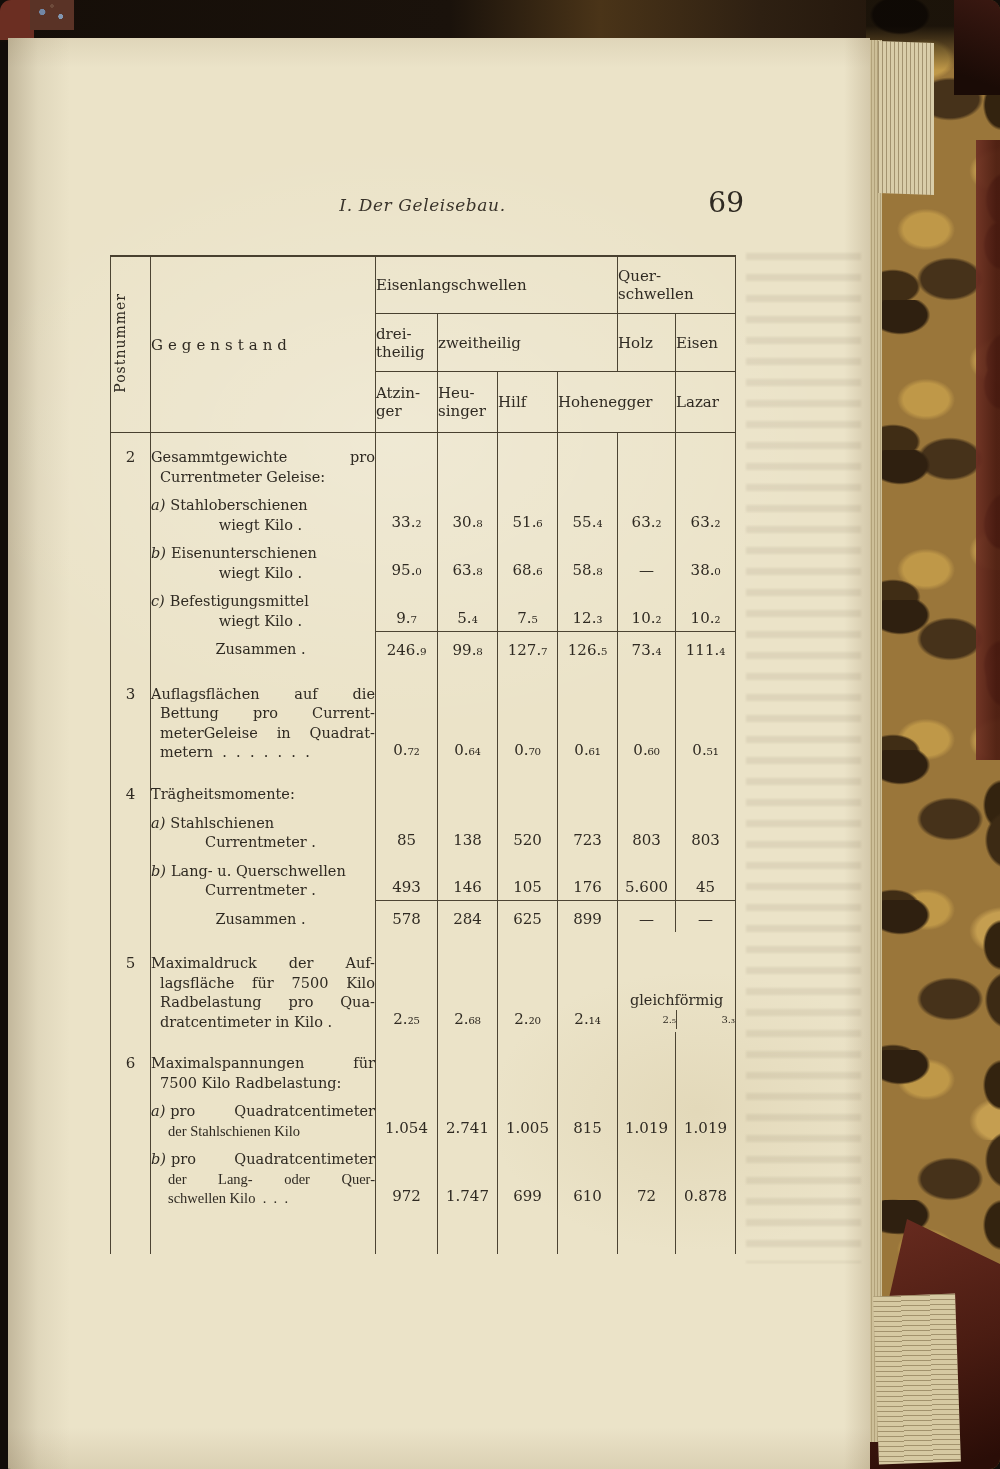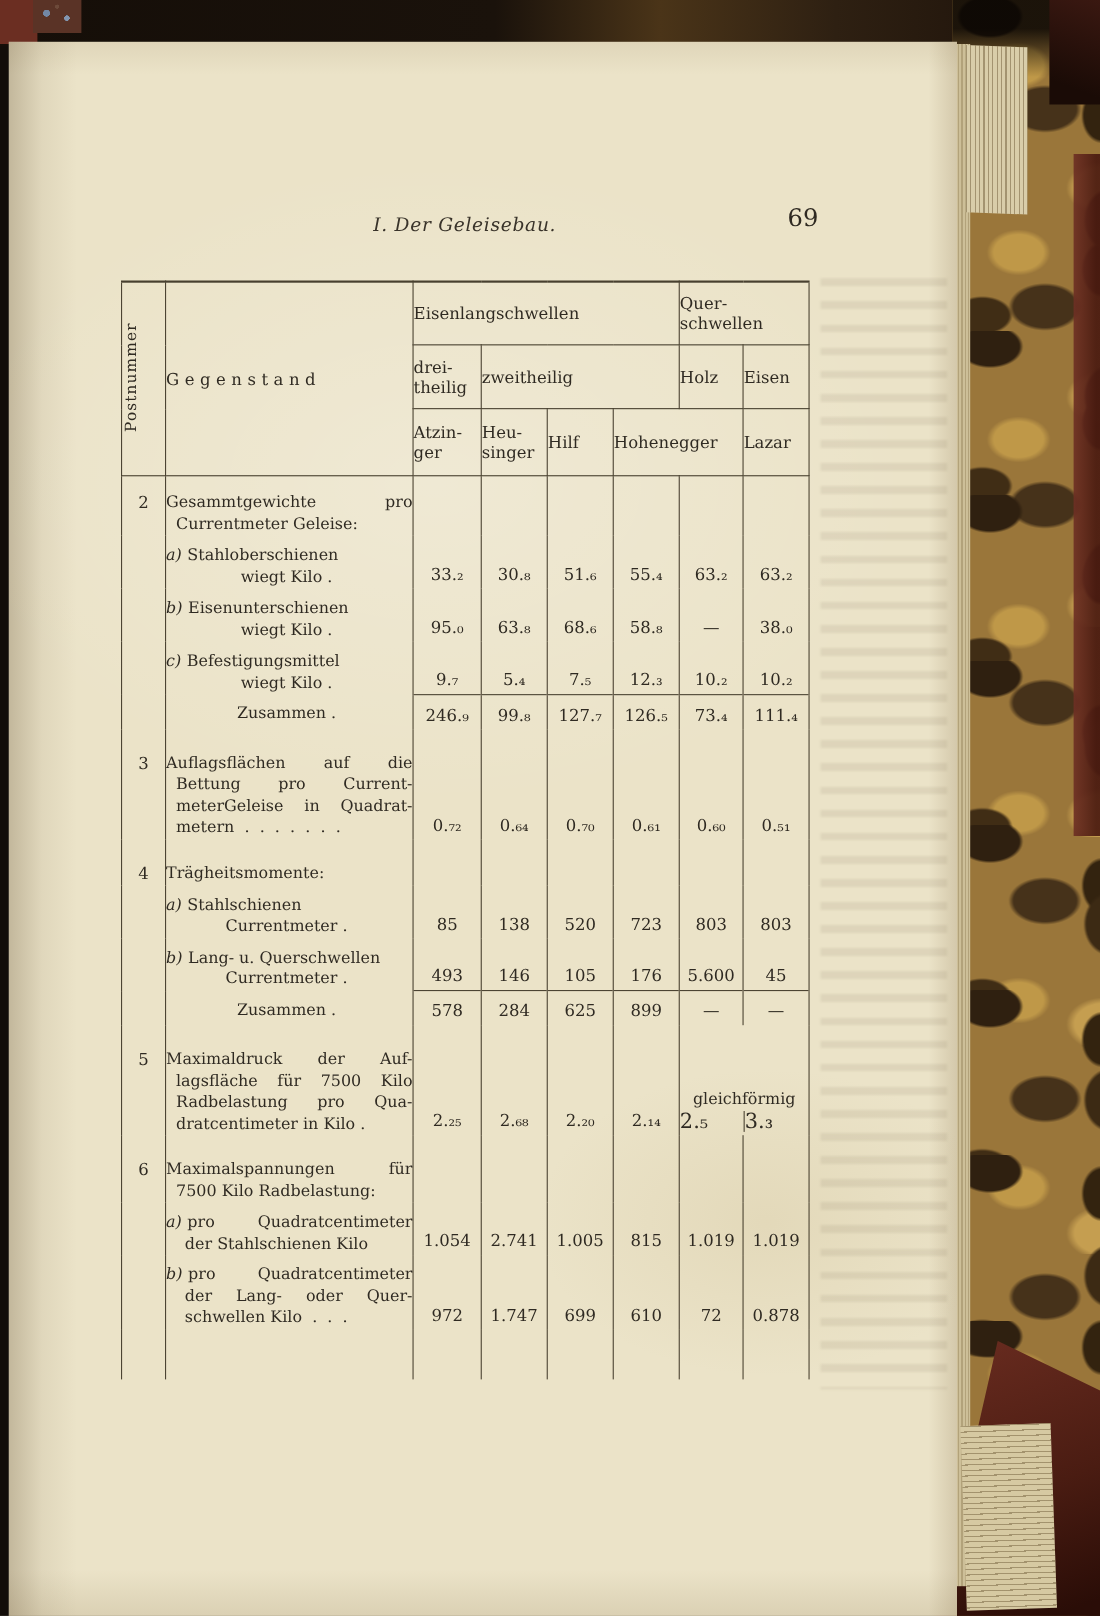--- a/index.html
+++ b/index.html
@@ -1,18 +1,18 @@
 <!DOCTYPE html>
 <html><head>
 <meta charset="utf-8">
 <style>
   html,body{margin:0;padding:0;}
   body{width:1000px;height:1469px;overflow:hidden;background:#120d09;
        font-family:"DejaVu Serif","Liberation Serif",serif;color:#2f2a22;}
-  .scene{position:absolute;left:0;top:0;width:1000px;height:1469px;overflow:hidden;}
+  .scene{position:absolute;left:0;top:0;width:1000px;height:1469px;overflow:hidden;border-radius:11px;}
 
   
   .top-strip{position:absolute;left:0;top:0;width:1000px;height:42px;
     background:linear-gradient(90deg,#150e08 0%,#1a120b 45%,#4a3418 60%,#2e2012 76%,#1a0f08 100%);}
   .corner-tl{position:absolute;left:0;top:0;width:34px;height:40px;background:#6b2e22;}
   .fleck-blue{position:absolute;left:30px;top:0;width:44px;height:30px;background-color:#5a3326;
     background-image:radial-gradient(circle 5px at 28% 40%,#7287a5 0 60%,transparent 66%),
     radial-gradient(circle 4px at 70% 55%,#8296b0 0 60%,transparent 66%),
     radial-gradient(circle 3px at 50% 20%,#6d4a3a 0 60%,transparent 66%);}
   .marble{position:absolute;left:866px;top:0;width:134px;height:1469px;background-color:#9a763a;
@@ -53,54 +53,54 @@
       radial-gradient(ellipse 300px 200px at 80% 75%,rgba(190,170,120,.18),transparent 70%),
       linear-gradient(90deg,rgba(90,70,40,.28) 0,rgba(90,70,40,.08) 30px,transparent 62px),
       linear-gradient(270deg,rgba(120,95,55,.20) 0,transparent 26px),
       linear-gradient(0deg,rgba(120,95,55,.14) 0,transparent 42px),
       linear-gradient(180deg,rgba(120,95,55,.10) 0,transparent 30px);}
   .ghost{position:absolute;left:738px;top:215px;width:115px;height:1010px;
     background:repeating-linear-gradient(180deg,rgba(110,95,70,.10) 0 7px,transparent 7px 21px);
     filter:blur(1px);}
   .running-title{position:absolute;left:102px;top:157px;width:625px;text-align:center;
     font-style:italic;font-size:17px;letter-spacing:.6px;color:#39332a;}
-  .pgnum{position:absolute;left:694px;top:148px;width:42px;text-align:right;font-size:22px;}
+  .pgnum{position:absolute;left:694px;top:148px;width:42px;text-align:right;font-size:28px;}
 
   
   table.dtable{position:absolute;left:102px;top:217px;width:625px;table-layout:fixed;
     border-collapse:collapse;border-top:2px solid #48402f;border-left:1px solid #48402f;
     border-right:1px solid #48402f;border-bottom:none;font-size:14.5px;}
   .dtable th,.dtable td{border-left:1px solid #4c4433;border-right:1px solid #4c4433;
     padding:0;vertical-align:top;font-weight:normal;}
   .dtable thead th{border-bottom:1px solid #48402f;text-align:left;vertical-align:middle;
     font-size:15px;line-height:18px;}
   .pre{white-space:pre-line;}
   thead tr.h1 th{height:56px;}
   thead tr.h2 th{height:57px;}
   thead tr.h3 th{height:60px;}
   .geg-th{letter-spacing:5px;font-size:15px;}
   .vert{display:inline-block;writing-mode:vertical-rl;transform:rotate(180deg);
     font-size:14px;letter-spacing:1px;}
   .label{padding:0 4px 4px 8px;}
   .ln{line-height:19.5px;}
   .just{text-align:justify;text-align-last:justify;}
   .ind{padding-left:9px;}
-  .ind2{padding-left:17px;}
+  .ind2{padding-left:17px;font-family:Liberation Serif, serif;}
   .tail{text-align:center;padding-right:5px;}
   .mk{font-style:italic;margin-right:5px;}
   td.post{text-align:center;font-size:15px;padding-bottom:2px;}
   td.val{text-align:center;vertical-align:bottom;font-size:15px;padding-bottom:3px;line-height:19px;}
   tr.gsm td{padding-top:9px;}
   tr.gmd td{padding-top:15px;}
   tr.glg td{padding-top:22px;}
   td.rule{border-top:1px solid #4c4433;}
   td.uniform{vertical-align:bottom;padding-bottom:3px;}
   .uni-label{text-align:center;font-size:14.5px;line-height:18px;margin-bottom:1px;}
   .uni-vals{display:flex;}
-  .uv{flex:1;text-align:left;font-size:19px;line-height:19px;}
+  .uv{flex:1;text-align:right;font-size:10px;line-height:19px;}
   .uv2{border-left:1px solid #4c4433;}
   tr.tailrow td{height:42px;}
 </style>
 </head>
 <body>
 
 <div class="scene">
 
   <div class="top-strip"></div>
   <div class="corner-tl"></div>

